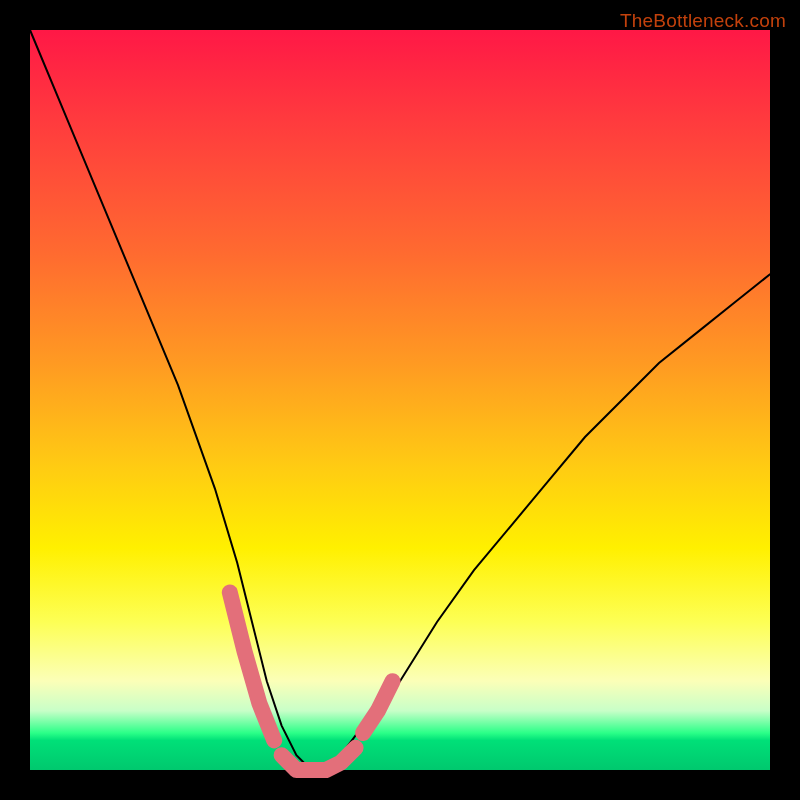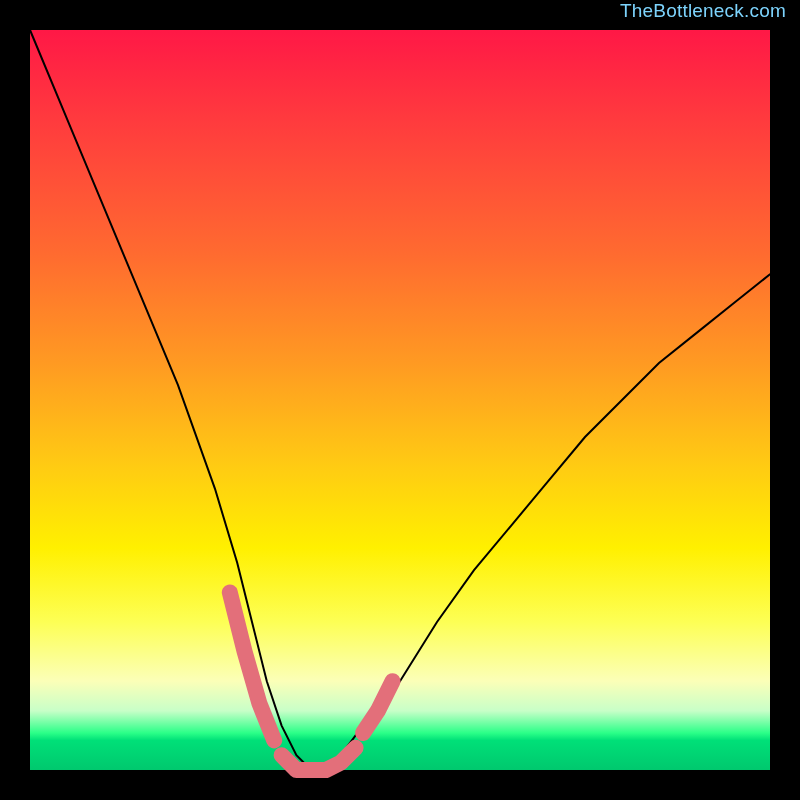--- a/index.html
+++ b/index.html
@@ -37,23 +37,23 @@
       #fdff55 80%,
       #fbffb8 88%,
       #c8ffc8 92%,
       #2bff88 95%,
       #00e078 96%,
       #00c86e 100%
     );
   }
   .watermark {
     position: absolute;
-    top: 0;
+    top: 10px;
     right: 14px;
-    color: #7dd3fc;
+    color: #c2410c;
     font-size: 19px;
     letter-spacing: 0.2px;
     font-weight: 500;
   }
   svg.curve {
     position: absolute;
     left: 0;
     top: 0;
     width: 740px;
     height: 740px;

